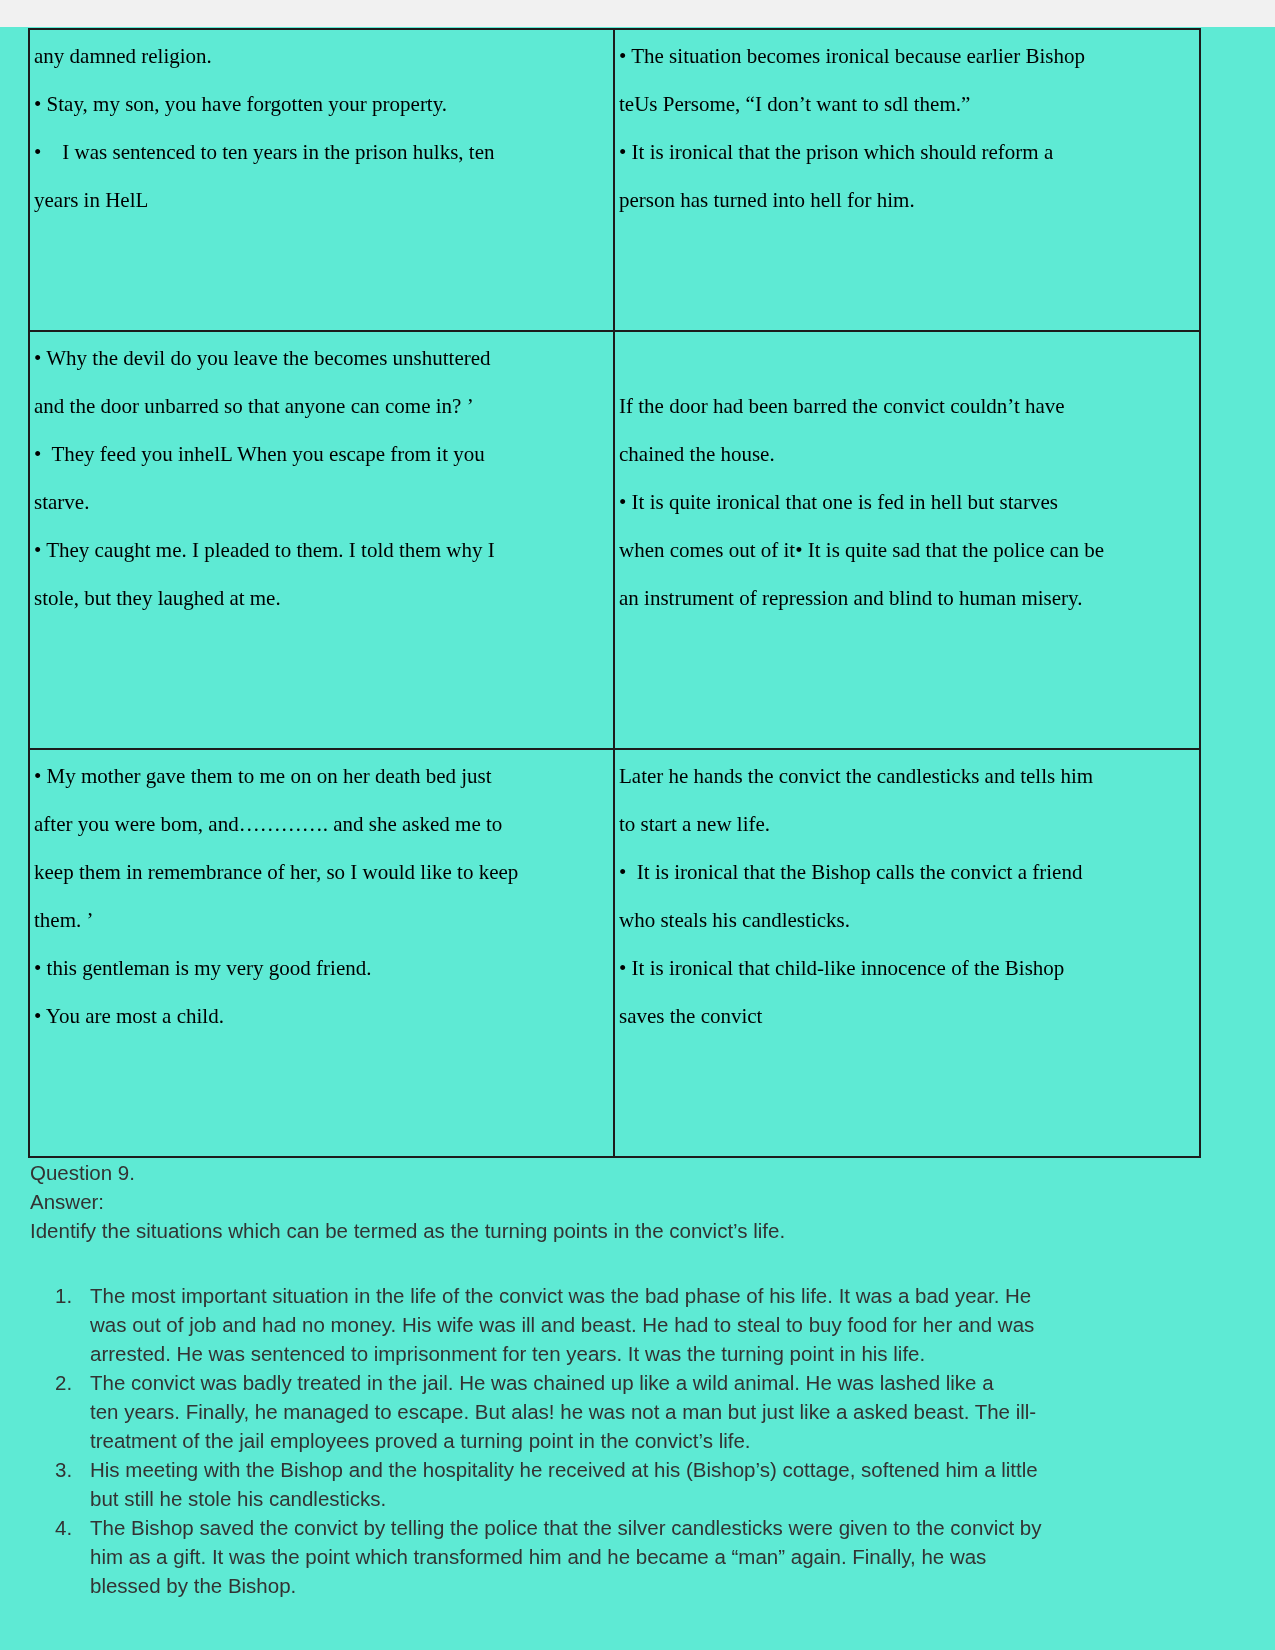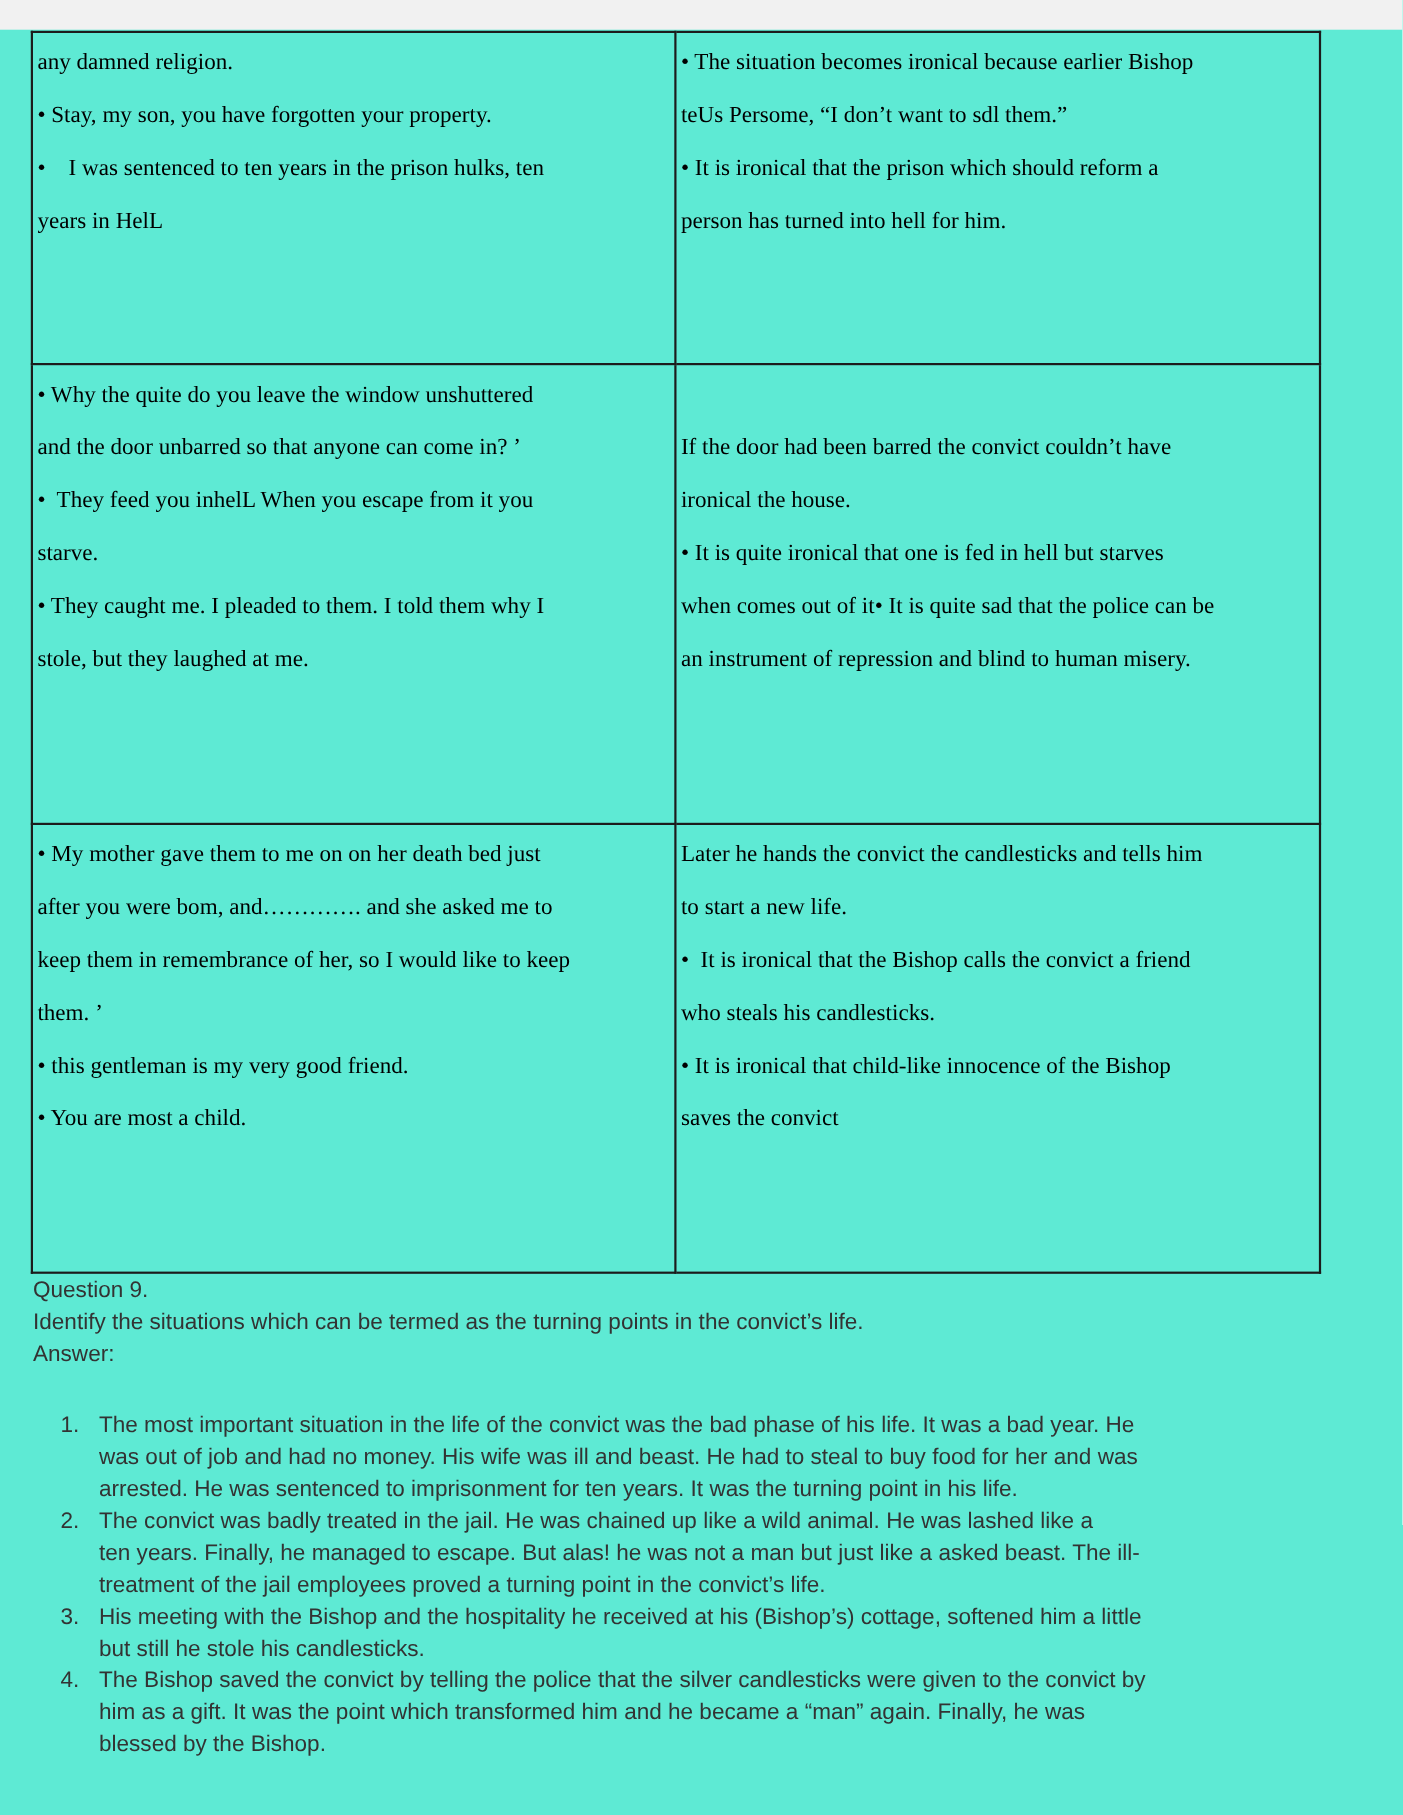--- a/index.html
+++ b/index.html
@@ -67,31 +67,31 @@
           </td>
         <td>
             <div class="tline">• The situation becomes ironical because earlier Bishop</div>
             <div class="tline">teUs Persome, “I don’t want to sdl them.”</div>
             <div class="tline">• It is ironical that the prison which should reform a</div>
             <div class="tline">person has turned into hell for him.</div>
           </td>
       </tr>
       <tr style="height:418px">
         <td>
-            <div class="tline">• Why the quite do you leave the window unshuttered</div>
+            <div class="tline">• Why the devil do you leave the becomes unshuttered</div>
             <div class="tline">and the door unbarred so that anyone can come in? ’</div>
             <div class="tline">•&nbsp; They feed you inhelL When you escape from it you</div>
             <div class="tline">starve.</div>
             <div class="tline">• They caught me. I pleaded to them. I told them why I</div>
             <div class="tline">stole, but they laughed at me.</div>
           </td>
         <td>
             <div class="tline">&nbsp;</div>
             <div class="tline">If the door had been barred the convict couldn’t have</div>
-            <div class="tline">ironical the house.</div>
+            <div class="tline">chained the house.</div>
             <div class="tline">• It is quite ironical that one is fed in hell but starves</div>
             <div class="tline">when comes out of it• It is quite sad that the police can be</div>
             <div class="tline">an instrument of repression and blind to human misery.</div>
           </td>
       </tr>
       <tr style="height:408px">
         <td>
             <div class="tline">• My mother gave them to me on on her death bed just</div>
             <div class="tline">after you were bom, and…………. and she asked me to</div>
             <div class="tline">keep them in remembrance of her, so I would like to keep</div>
@@ -106,22 +106,22 @@
             <div class="tline">who steals his candlesticks.</div>
             <div class="tline">• It is ironical that child-like innocence of the Bishop</div>
             <div class="tline">saves the convict</div>
           </td>
       </tr>
     </tbody>
   </table>
 
   <div class="question-block">
     <div>Question 9.</div>
+    <div>Answer:</div>
     <div>Identify the situations which can be termed as the turning points in the convict’s life.</div>
-    <div>Answer:</div>
   </div>
 
   <ol class="answer-list">
       <li class="ans-item">
         <span class="ans-num">1.</span>
         <div class="sline">The most important situation in the life of the convict was the bad phase of his life. It was a bad year. He</div>
         <div class="sline">was out of job and had no money. His wife was ill and beast. He had to steal to buy food for her and was</div>
         <div class="sline">arrested. He was sentenced to imprisonment for ten years. It was the turning point in his life.</div>
       </li>
       <li class="ans-item">

